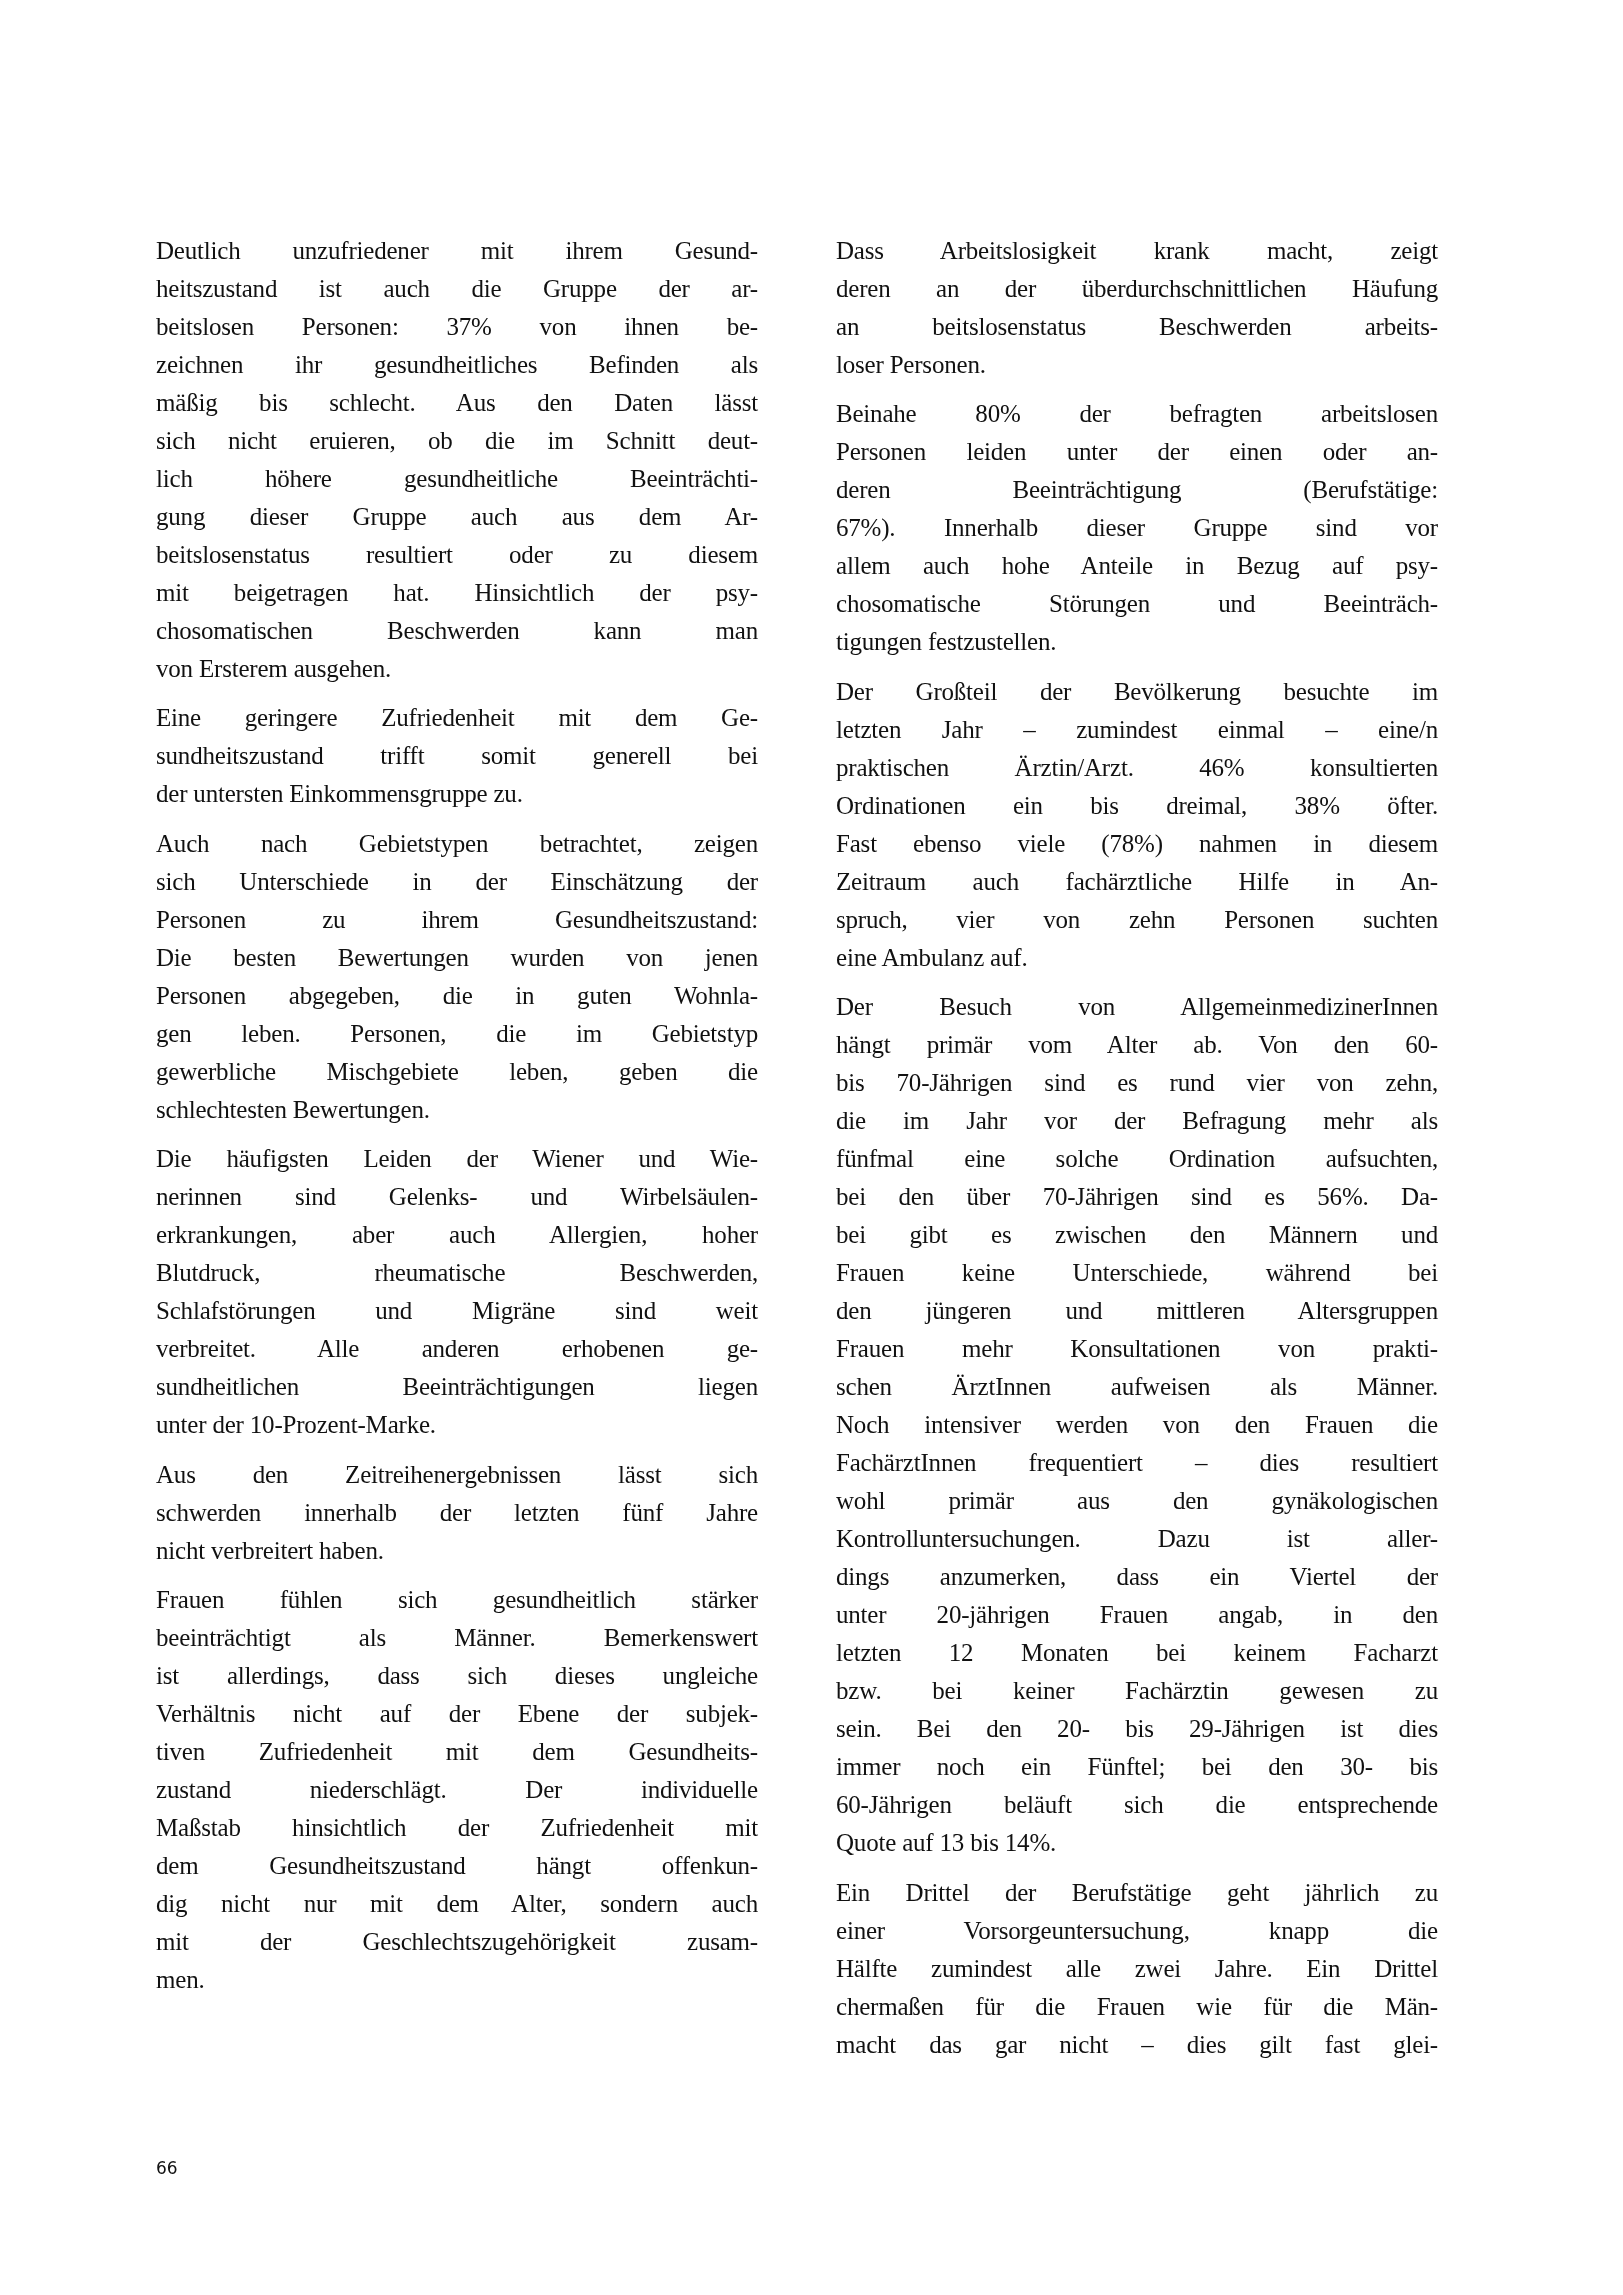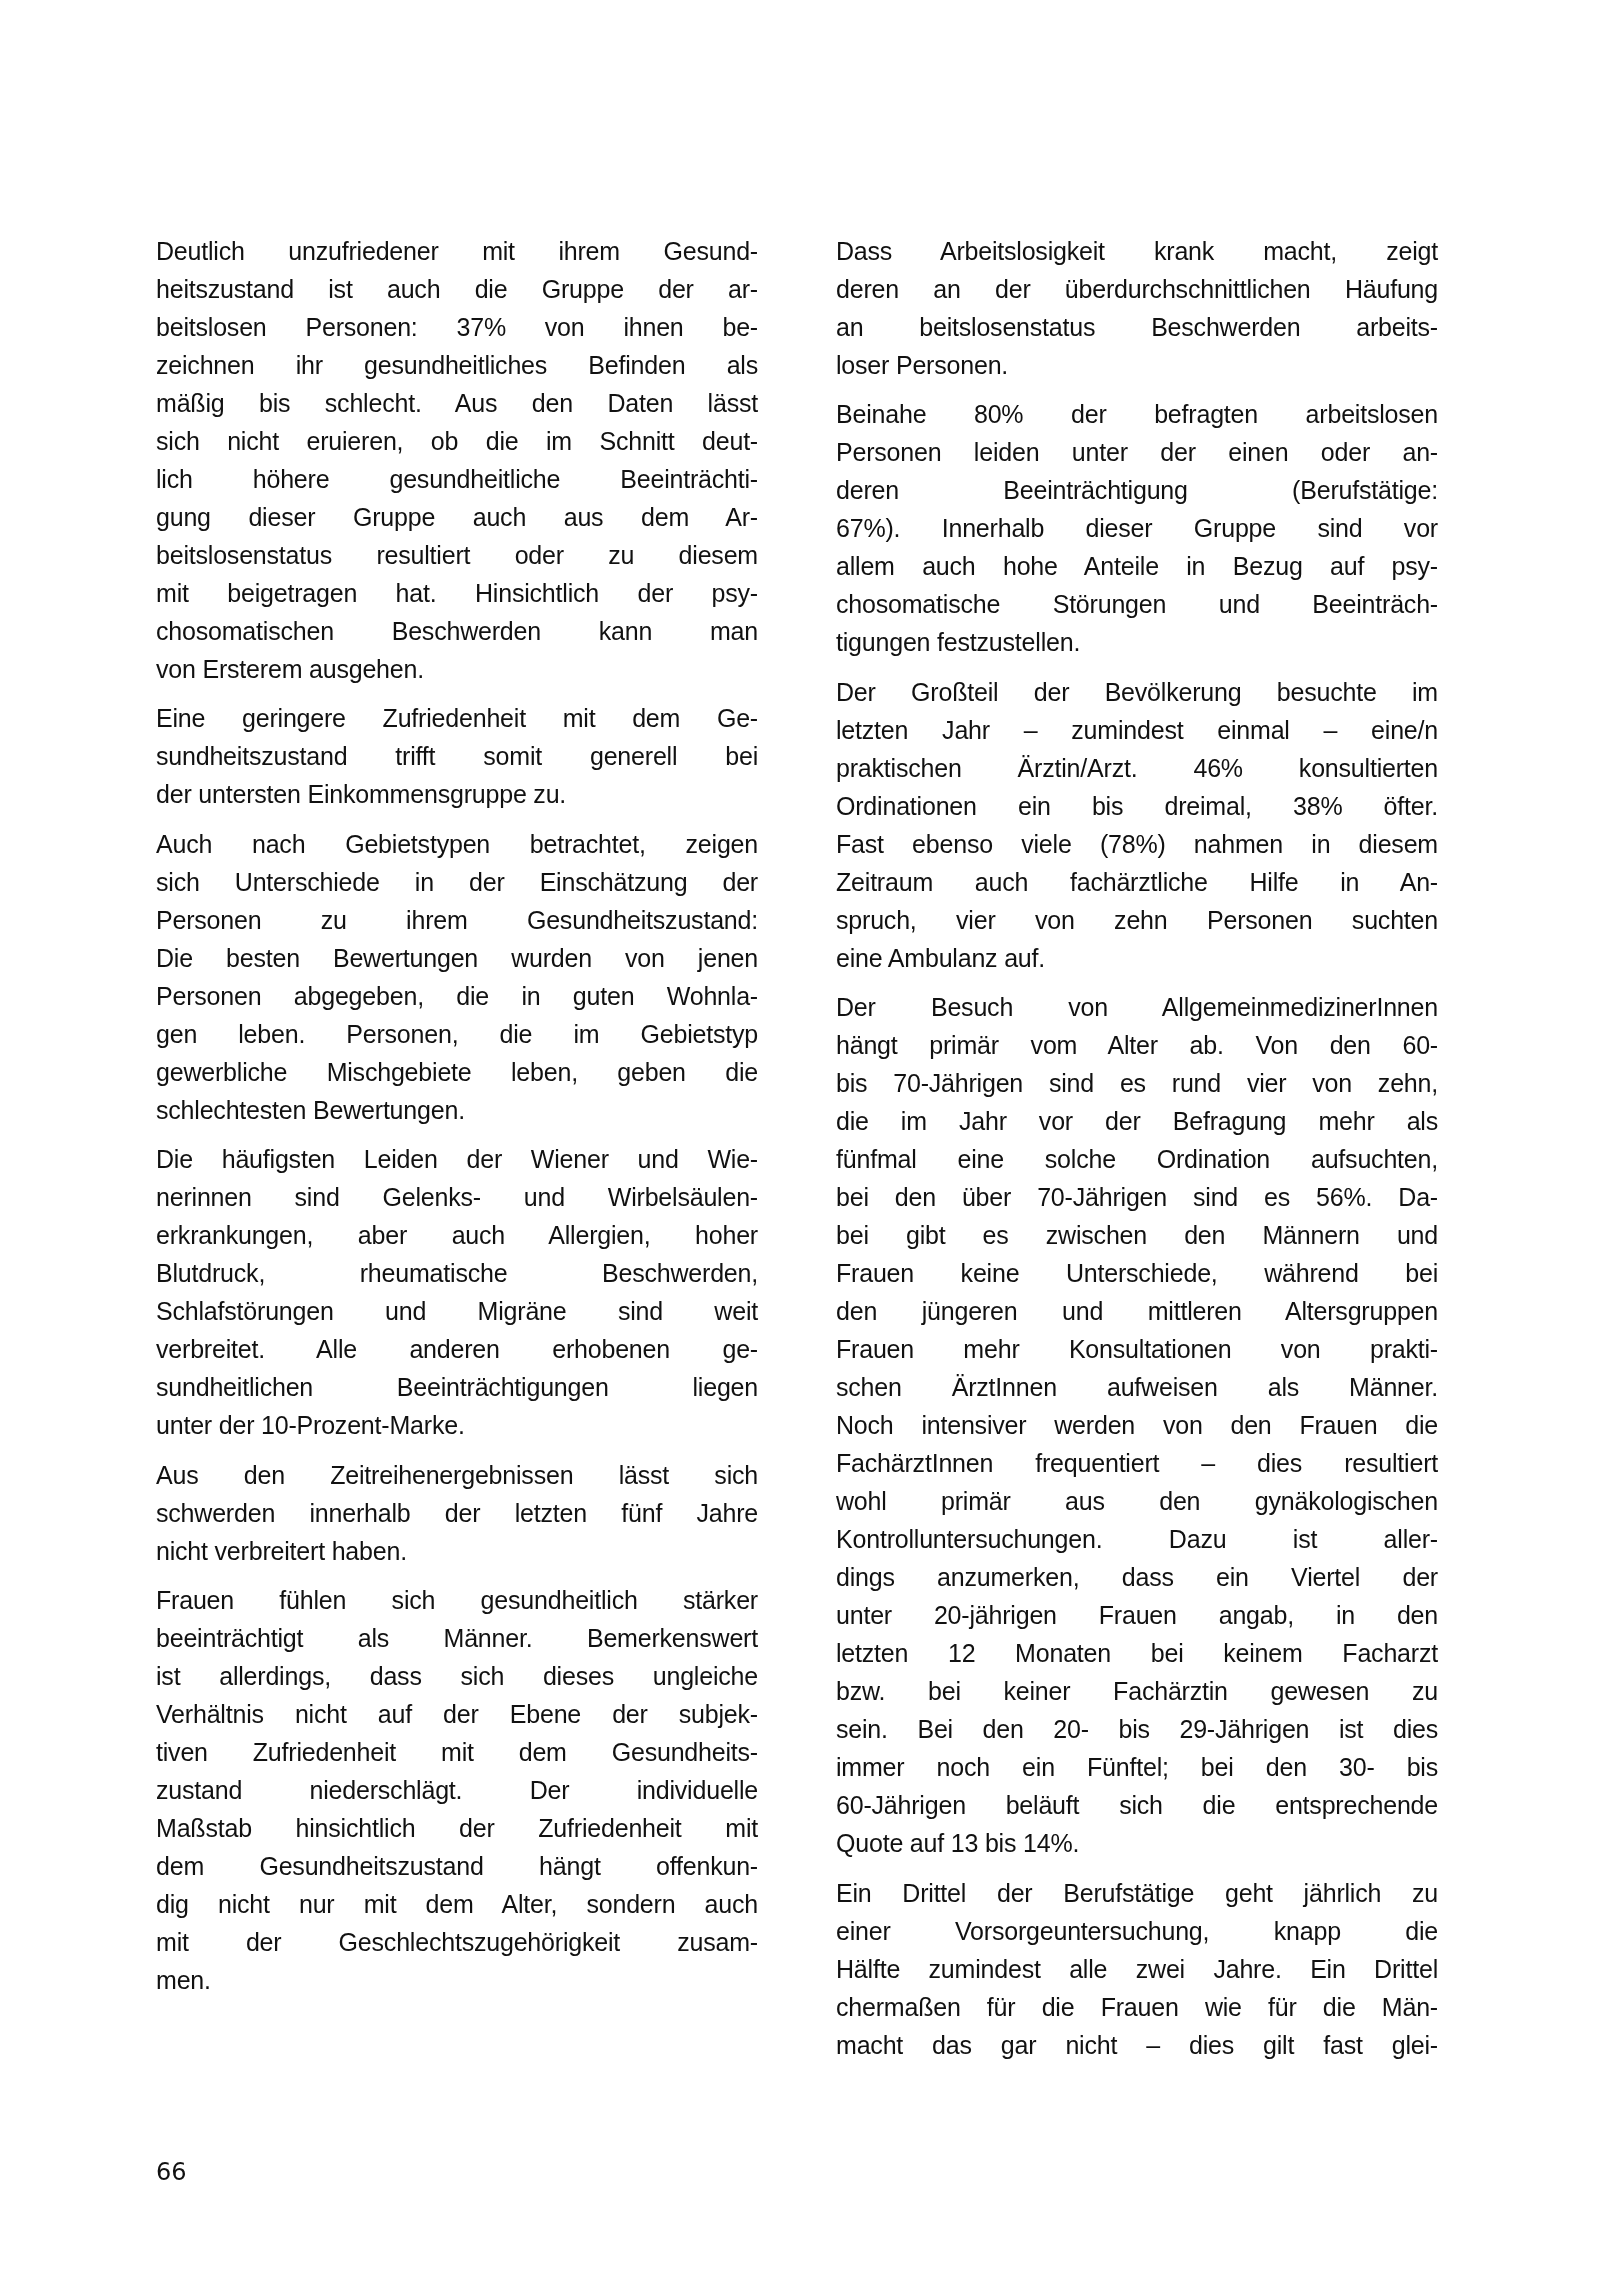--- a/index.html
+++ b/index.html
@@ -1,30 +1,30 @@
 <!DOCTYPE html>
 <html style="font-size:13px"><head>
 <meta charset="utf-8">
 <style>
   html, body { margin: 0; padding: 0; background: #ffffff; }
   body { width: 1623px; height: 2295px; position: relative; overflow: hidden; }
   .col {
     position: absolute; top: 232px; width: 602px;
-    font-family: Liberation Sans, sans-serif;
+    font-family: Liberation Serif, serif;
     font-size: 25px; line-height: 38px; color: #111111;
     text-align: justify; letter-spacing: -0.2px;
   }
   .col.left { left: 156px; }
   .col.right { left: 836px; }
   .col p { margin: 0 0 11.4px 0; white-space: pre-line; text-align-last: left; }
   .line { display: block; text-align: justify; text-align-last: justify; }
   .line.last { text-align-last: left; }
   .page-num {
     position: absolute; left: 156px; top: 2158px;
-    font-family: "DejaVu Sans", sans-serif; font-size: 24px; color: #111;
+    font-family: "DejaVu Sans", sans-serif; font-size: 17px; color: #111;
   }
 </style>
 </head>
 <body>
 
 <div class="col left" id="left">
     <p><span class="line">Deutlich unzufriedener mit ihrem Gesund-</span><span class="line">heitszustand ist auch die Gruppe der ar-</span><span class="line">beitslosen Personen: 37% von ihnen be-</span><span class="line">zeichnen ihr gesundheitliches Befinden als</span><span class="line">mäßig bis schlecht. Aus den Daten lässt</span><span class="line">sich nicht eruieren, ob die im Schnitt deut-</span><span class="line">lich höhere gesundheitliche Beeinträchti-</span><span class="line">gung dieser Gruppe auch aus dem Ar-</span><span class="line">beitslosenstatus resultiert oder zu diesem</span><span class="line">mit beigetragen hat. Hinsichtlich der psy-</span><span class="line">chosomatischen Beschwerden kann man</span><span class="line last">von Ersterem ausgehen.</span></p>
     <p><span class="line">Eine geringere Zufriedenheit mit dem Ge-</span><span class="line">sundheitszustand trifft somit generell bei</span><span class="line last">der untersten Einkommensgruppe zu.</span></p>
     <p><span class="line">Auch nach Gebietstypen betrachtet, zeigen</span><span class="line">sich Unterschiede in der Einschätzung der</span><span class="line">Personen zu ihrem Gesundheitszustand:</span><span class="line">Die besten Bewertungen wurden von jenen</span><span class="line">Personen abgegeben, die in guten Wohnla-</span><span class="line">gen leben. Personen, die im Gebietstyp</span><span class="line">gewerbliche Mischgebiete leben, geben die</span><span class="line last">schlechtesten Bewertungen.</span></p>
     <p><span class="line">Die häufigsten Leiden der Wiener und Wie-</span><span class="line">nerinnen sind Gelenks- und Wirbelsäulen-</span><span class="line">erkrankungen, aber auch Allergien, hoher</span><span class="line">Blutdruck, rheumatische Beschwerden,</span><span class="line">Schlafstörungen und Migräne sind weit</span><span class="line">verbreitet. Alle anderen erhobenen ge-</span><span class="line">sundheitlichen Beeinträchtigungen liegen</span><span class="line last">unter der 10-Prozent-Marke.</span></p>

